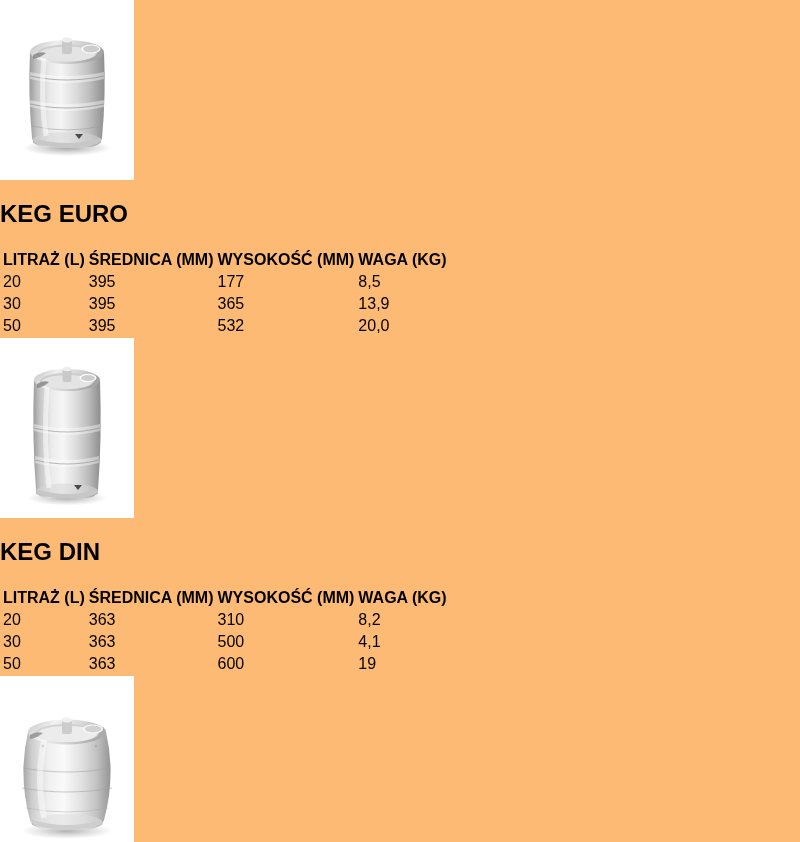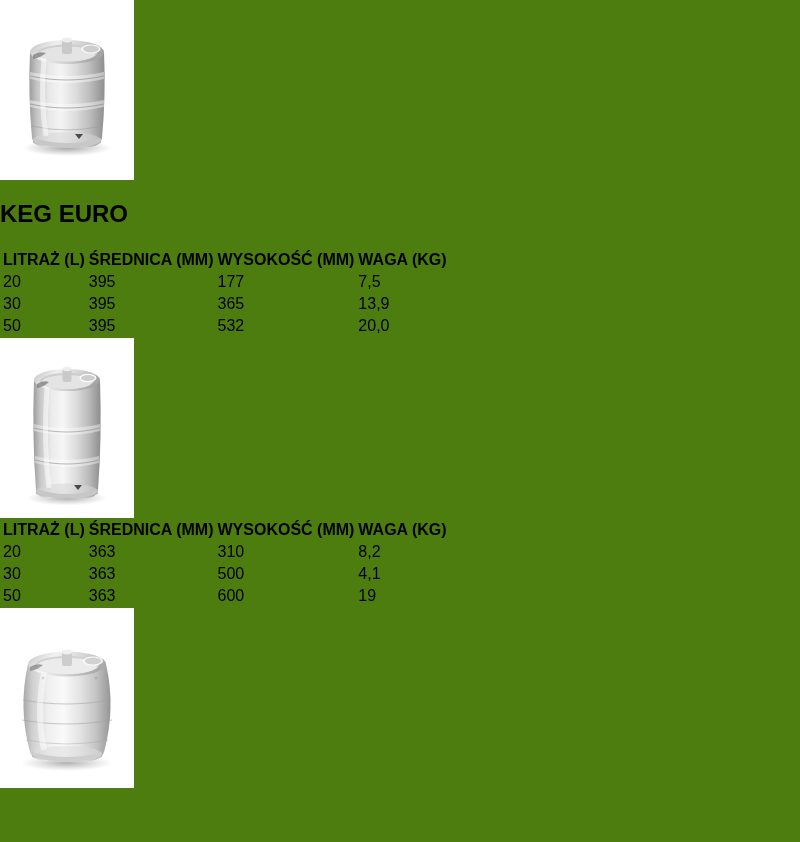--- a/index.html
+++ b/index.html
@@ -6,21 +6,21 @@
   html, body {
     margin: 0; padding: 0;
     background: #f5f5f5;
     width: 800px; height: 842px;
     font-family: "Liberation Sans", sans-serif;
     overflow: hidden;
   }
   #page {
     position: relative;
     width: 800px; height: 842px;
-    background: #4d7c0f;
+    background: #fdba74;
   }</style>
 </head>
 <body>
 
 <div id="page">
 
   <div class="img-card" style="top:28px; left:18px; width:134px; height:180px;">
     <div class="keg-stage">
       <svg class="keg-svg" viewBox="0 0 134 180">
         <defs>
@@ -86,21 +86,21 @@
           <th class="c2">ŚREDNICA (MM)</th>
           <th class="c3">WYSOKOŚĆ (MM)</th>
           <th class="c4">WAGA (KG)</th>
         </tr>
       </thead>
       <tbody>
         <tr>
           <td class="c1">20</td>
           <td class="c2">395</td>
           <td class="c3">177</td>
-          <td class="c4">7,5</td>
+          <td class="c4">8,5</td>
         </tr>
         <tr>
           <td class="c1">30</td>
           <td class="c2">395</td>
           <td class="c3">365</td>
           <td class="c4">13,9</td>
         </tr>
         <tr>
           <td class="c1">50</td>
           <td class="c2">395</td>
@@ -161,20 +161,21 @@
         <ellipse cx="67" cy="153" rx="31" ry="7.5" fill="#d6d6d6" opacity="0.55"></ellipse>
 
         <path d="M74 147 l8 0 l-4 5 z" fill="#4a4a4a"></path>
 
         <path d="M47 49 Q43 104 49 150" stroke="#ffffff" stroke-width="5" fill="none" opacity="0.5"></path>
       </svg>
     </div>
   </div>
 
   <div class="table-area" style="top:272px;">
+    <h2 class="product-title">KEG DIN</h2>
     <table class="spec">
       <thead>
         <tr>
           <th class="c1">LITRAŻ (L)</th>
           <th class="c2">ŚREDNICA (MM)</th>
           <th class="c3">WYSOKOŚĆ (MM)</th>
           <th class="c4">WAGA (KG)</th>
         </tr>
       </thead>
       <tbody>

